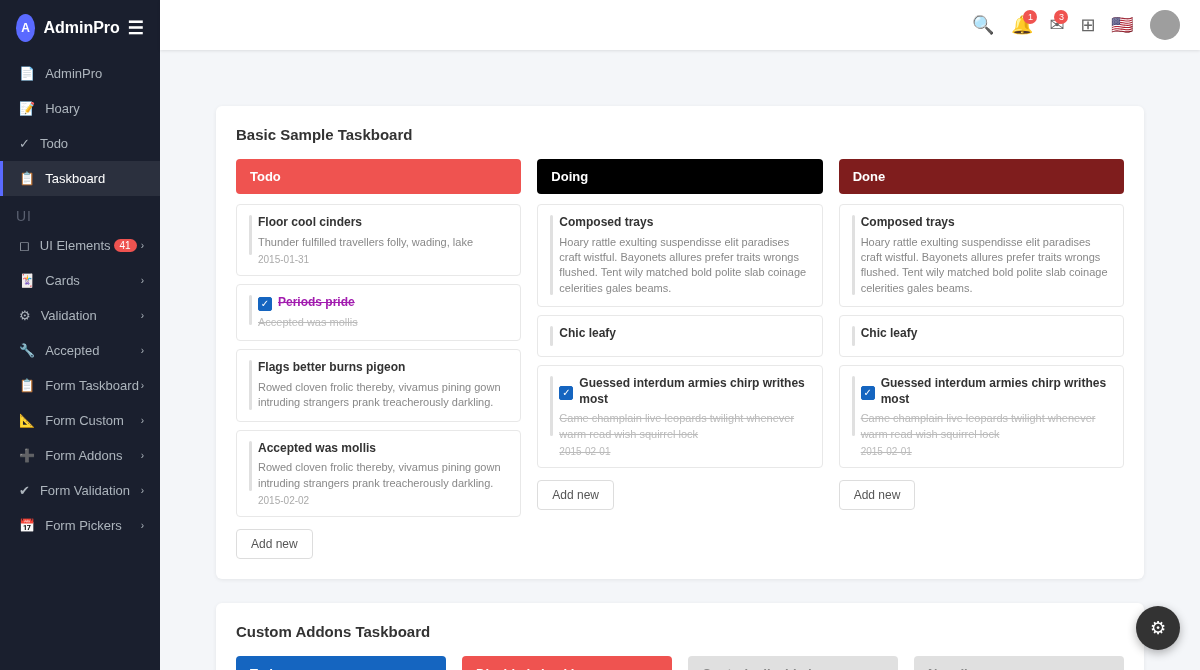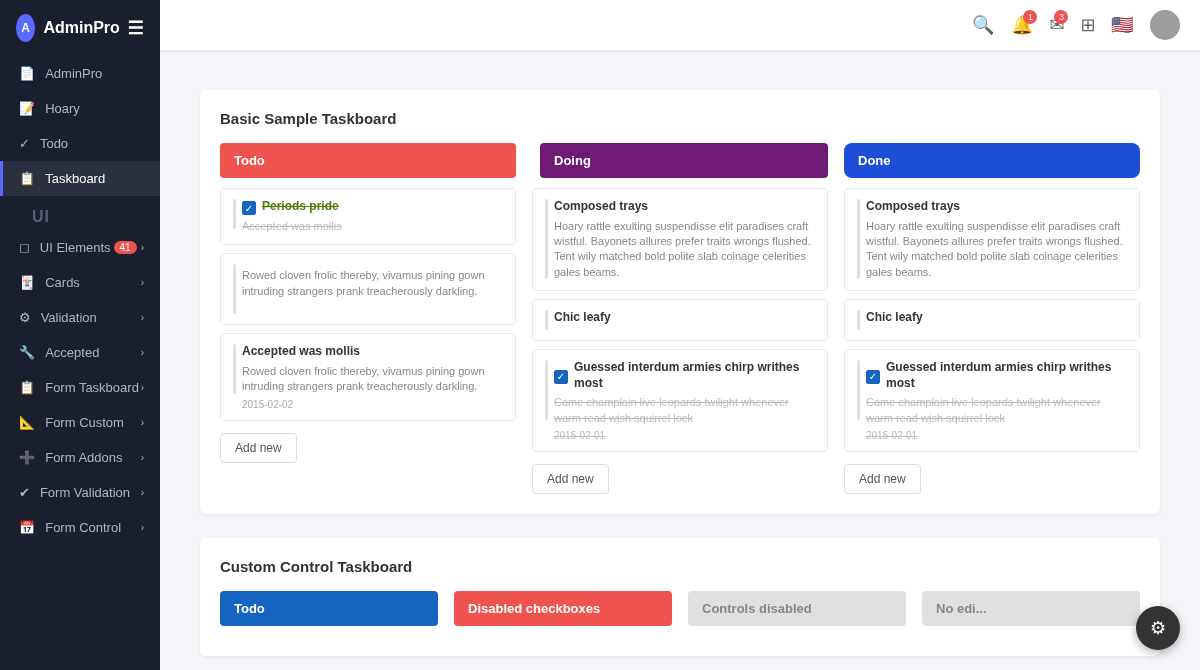--- a/index.html
+++ b/index.html
@@ -46,33 +46,32 @@
     .sidebar-item-left { display: flex; align-items: center; gap: 10px; }
     .sidebar-badge {
       background: #ef5350;
       color: white;
       border-radius: 10px;
       font-size: 10px;
       padding: 1px 6px;
     }
     .sidebar-arrow { font-size: 10px; }
     .sidebar-section {
-      font-size: 16px;
+      font-size: 14px;
       text-transform: uppercase;
       color: #5a6070;
-      padding: 12px 32px 4px;
+      padding: 12px 16px 4px;
       letter-spacing: 1px;
-      font-weight: bold;
     }
 
     
     .main {
       flex: 1;
       overflow-y: auto;
-      padding: 20px;
+      padding: 36px;
       background: #f4f6f9;
     }
 
     
     .topnav {
       background: white;
       position: absolute;
       top: 0; left: 160px; right: 0;
       height: 50px;
       display: flex;
@@ -130,23 +129,23 @@
     .column-header {
       border-radius: 4px;
       padding: 10px 14px;
       color: white;
       font-weight: 600;
       font-size: 13px;
       margin-bottom: 10px;
     }
     .col-todo { background: #ef5350; }
     .col-todo-blue { background: #1565c0; }
-    .col-doing { background: #701a75; margin-left: 8px; }
+    .col-doing { background: #000000; }
     .col-disabled { background: #ef5350; }
-    .col-done { background: #1d4ed8; border-radius: 8px; }
+    .col-done { background: #7f1d1d; }
     .col-controls { background: #e0e0e0; color: #888; }
     .col-noedit { background: #e0e0e0; color: #888; }
 
     .task-card {
       background: white;
       border: 1px solid #e8e8e8;
       border-radius: 4px;
       padding: 10px 12px;
       margin-bottom: 8px;
       font-size: 12px;
@@ -163,21 +162,21 @@
       border-color: #1565c0;
       display: flex; align-items: center; justify-content: center;
       color: white; font-size: 10px;
     }
     .task-title {
       font-weight: 600;
       color: #333;
       font-size: 12px;
       line-height: 1.3;
     }
-    .task-title.strikethrough { text-decoration: line-through; color: #4d7c0f; }
+    .task-title.strikethrough { text-decoration: line-through; color: #a21caf; }
     .task-desc {
       color: #888;
       font-size: 11px;
       margin-top: 4px;
       line-height: 1.4;
     }
     .task-date {
       color: #aaa;
       font-size: 10px;
       margin-top: 4px;
@@ -303,21 +302,21 @@
   <div class="sidebar-item">
     <div class="sidebar-item-left">
       <span>✔</span>
       <span>Form Validation</span>
     </div>
     <span class="sidebar-arrow">›</span>
   </div>
   <div class="sidebar-item">
     <div class="sidebar-item-left">
       <span>📅</span>
-      <span>Form Control</span>
+      <span>Form Pickers</span>
     </div>
     <span class="sidebar-arrow">›</span>
   </div>
 </div>
 
 <div class="topnav">
   <div class="topnav-icon">🔍</div>
   <div class="topnav-icon">
     🔔
     <div class="topnav-badge">1</div>
@@ -336,38 +335,49 @@
 <div class="main">
   <div class="main-wrapper">
 
     <div class="taskboard-section">
       <div class="taskboard-title">Basic Sample Taskboard</div>
       <div class="taskboard-columns">
 
         <div class="task-column">
           <div class="column-header col-todo">Todo</div>
 
+          <div class="task-card">
+            <div class="task-card-inner">
+              <div style="width:3px;background:#e0e0e0;border-radius:2px;min-height:40px;"></div>
+              <div style="flex:1;">
+                <div class="task-title">Floor cool cinders</div>
+                <div class="task-desc">Thunder fulfilled travellers folly, wading, lake</div>
+                <div class="task-date">2015-01-31</div>
+              </div>
+            </div>
+          </div>
 
           <div class="task-card">
             <div class="task-card-inner">
               <div style="width:3px;background:#e0e0e0;border-radius:2px;min-height:30px;"></div>
               <div style="flex:1;">
                 <div style="display:flex;align-items:center;gap:6px;">
                   <div class="task-check checked">✓</div>
                   <div class="task-title strikethrough">Periods pride</div>
                 </div>
                 <div class="task-desc strikethrough-text">Accepted was mollis</div>
               </div>
             </div>
           </div>
 
           <div class="task-card">
             <div class="task-card-inner">
               <div style="width:3px;background:#e0e0e0;border-radius:2px;min-height:50px;"></div>
               <div style="flex:1;">
+                <div class="task-title">Flags better burns pigeon</div>
                 <div class="task-desc">Rowed cloven frolic thereby, vivamus pining gown intruding strangers prank treacherously darkling.</div>
               </div>
             </div>
           </div>
 
           <div class="task-card">
             <div class="task-card-inner">
               <div style="width:3px;background:#e0e0e0;border-radius:2px;min-height:50px;"></div>
               <div style="flex:1;">
                 <div class="task-title">Accepted was mollis</div>
@@ -454,21 +464,21 @@
               </div>
             </div>
           </div>
 
           <button class="add-new-btn">Add new</button>
         </div>
       </div>
     </div>
 
     <div class="taskboard-section">
-      <div class="taskboard-title">Custom Control Taskboard</div>
+      <div class="taskboard-title">Custom Addons Taskboard</div>
       <div class="taskboard-columns">
 
         <div class="task-column">
           <div class="column-header col-todo-blue">Todo</div>
 
         </div>
 
         <div class="task-column">
           <div class="column-header col-disabled">Disabled checkboxes</div>
 

